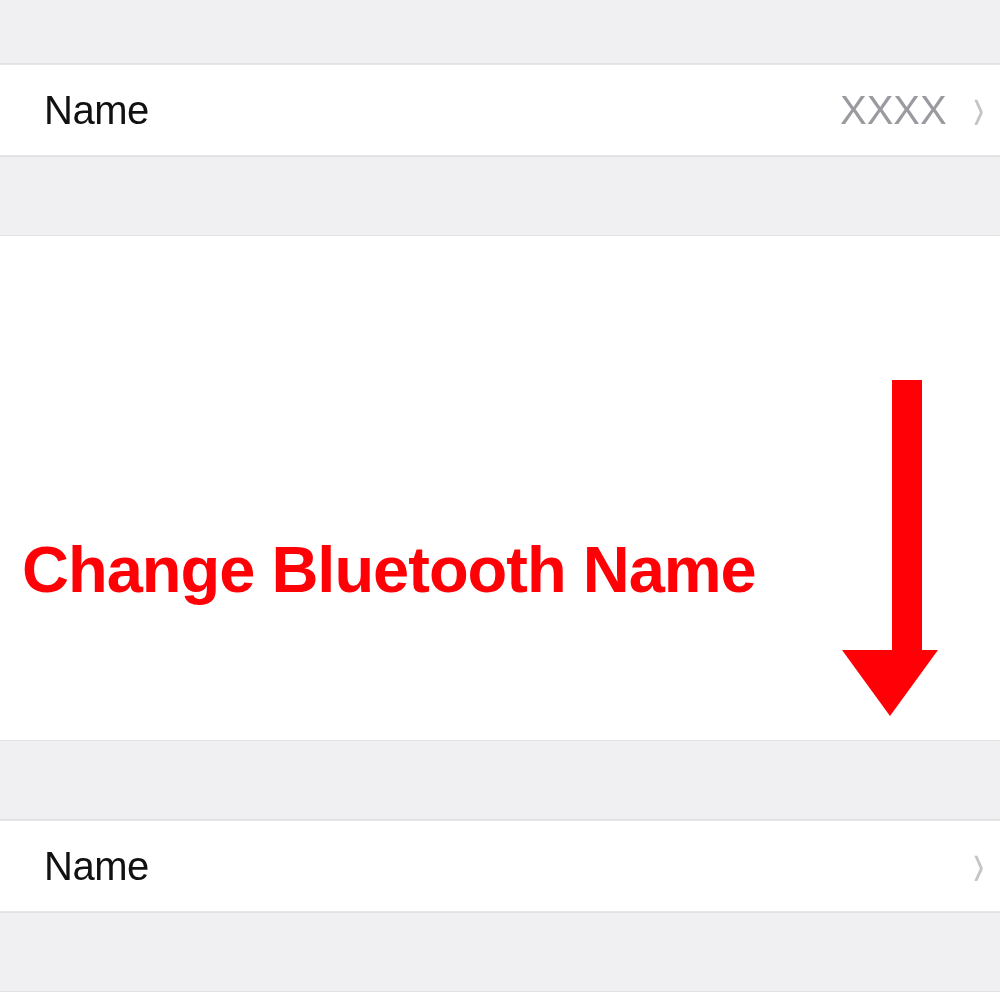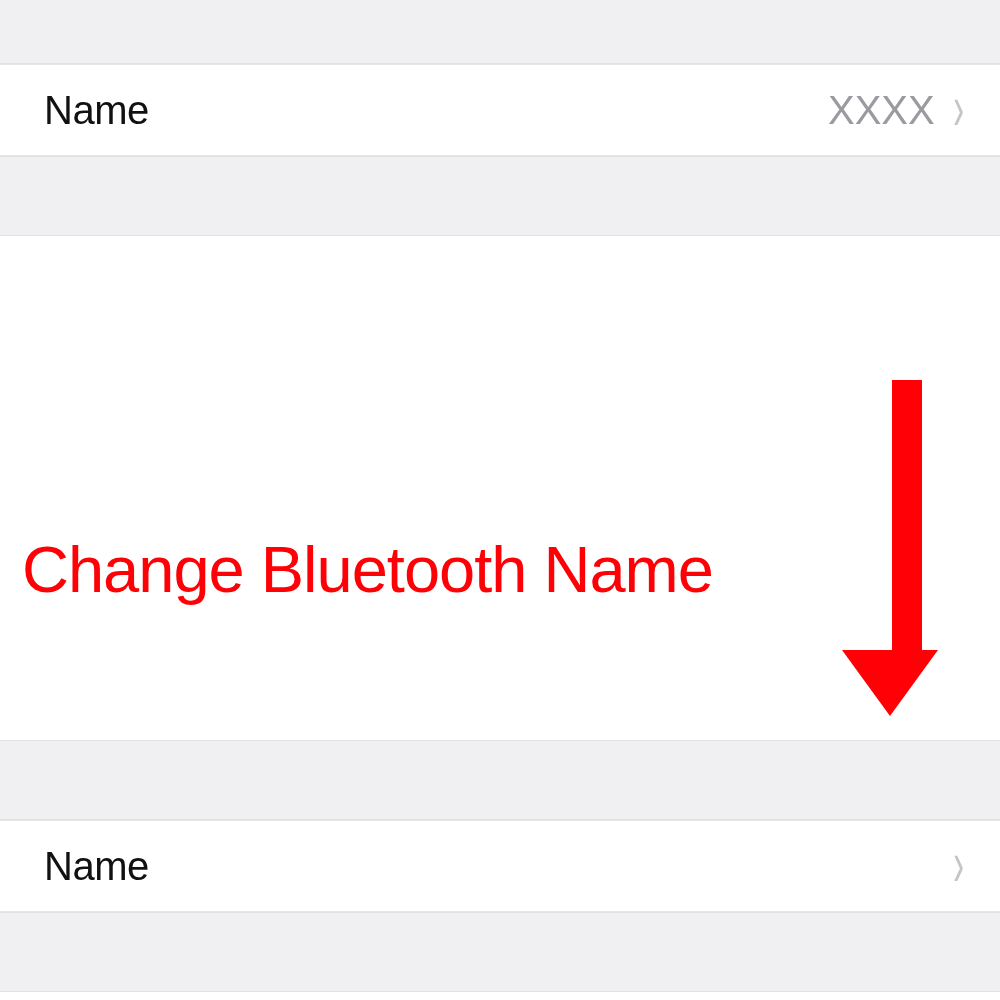--- a/index.html
+++ b/index.html
@@ -17,34 +17,34 @@
     border-top: 1px solid #e2e2e4;
     border-bottom: 1px solid #e2e2e4;
   }
   .gap-band.top { height: 64px; border-top:none;}
   .row {
     background: #ffffff;
     height: 92px;
     display: flex;
     align-items: center;
     justify-content: space-between;
-    padding: 0 34px 0 44px;
+    padding: 0 14px 0 44px;
     border-top: 1px solid #e6e6e8;
     border-bottom: 1px solid #e6e6e8;
   }
   .row-label {
     font-size: 40px;
     font-weight: 400;
     color: #111111;
     letter-spacing: -0.5px;
   }
   .row-right {
     display: flex;
     align-items: center;
-    gap: 16px;
+    gap: 24px;
   }
   .row-value {
     font-size: 40px;
     color: #9a9aa0;
     letter-spacing: 0;
   }
   .chevron {
     font-size: 46px;
     color: #c4c4c9;
     font-family: Arial, sans-serif;
@@ -58,21 +58,21 @@
     left: 0; right: 0;
     top: 350px;
     height: 380px;
     pointer-events: none;
   }
   .annotation-text {
     position: absolute;
     top: 182px;
     left: 22px;
     font-size: 65px;
-    font-weight: 400;
+    font-weight: 700;
     color: #ff0007;
     letter-spacing: -1px;
   }
   .arrow {
     position: absolute;
     top: 30px;
     left: 875px;
   }
   .arrow-stem {
     width: 30px;

